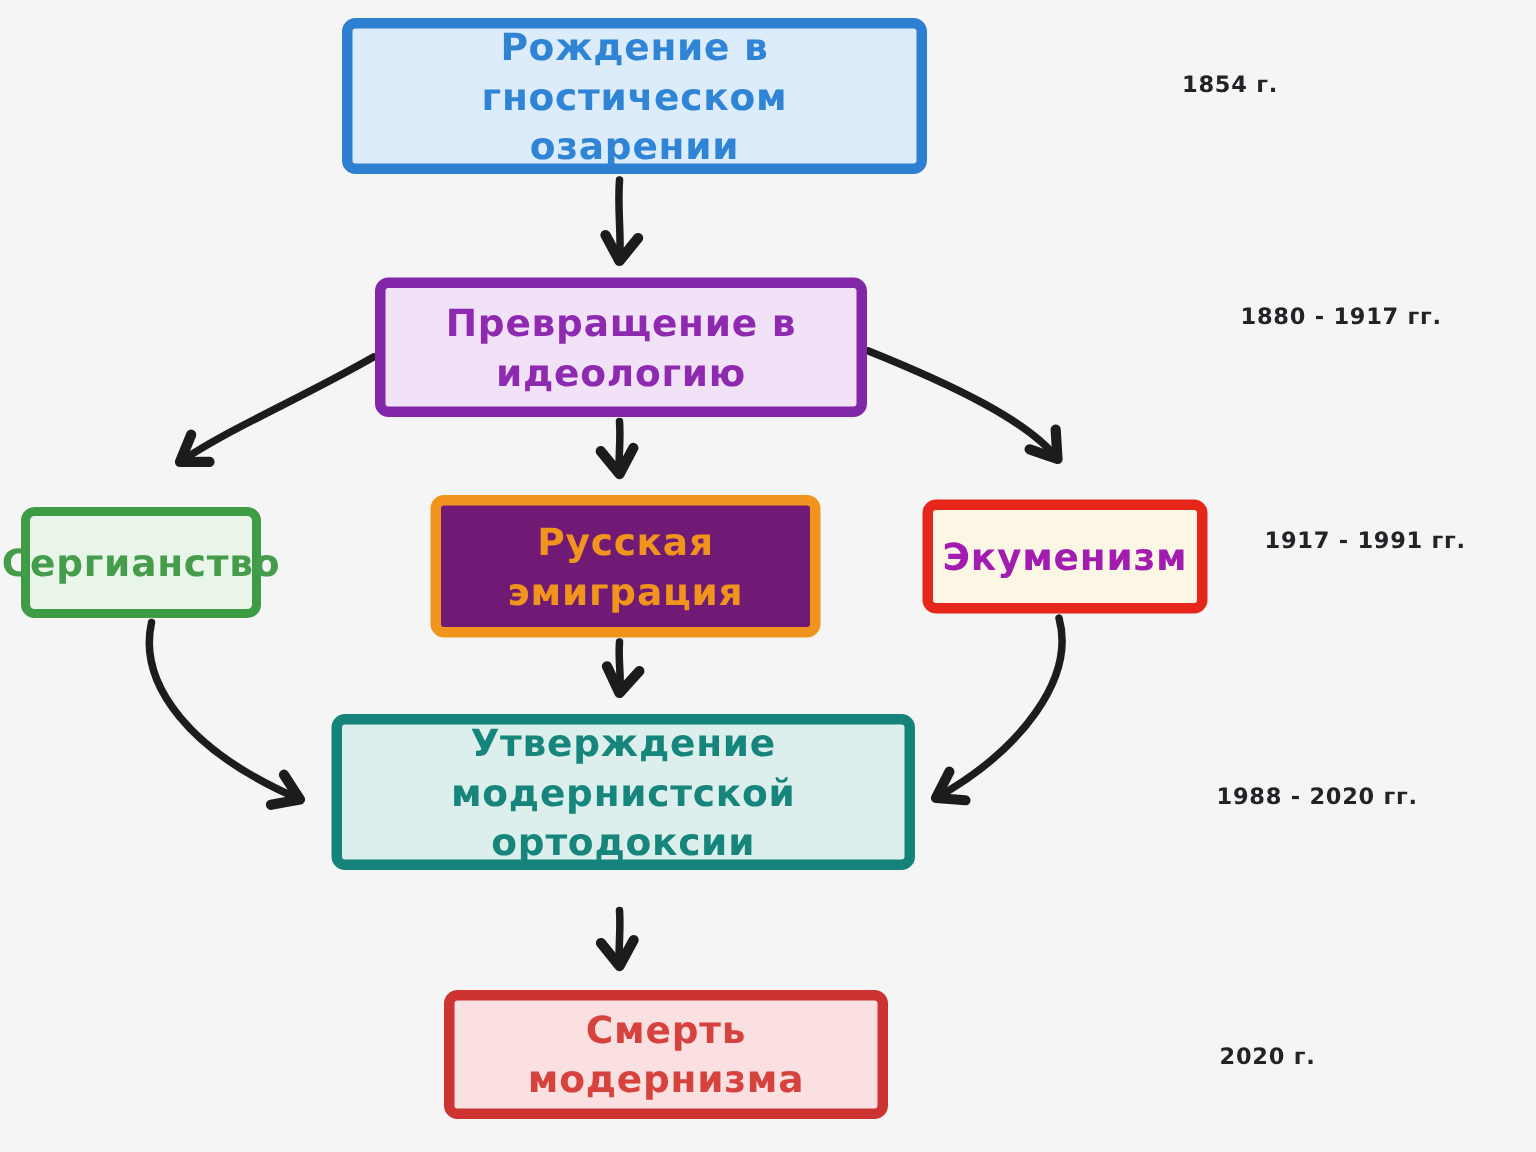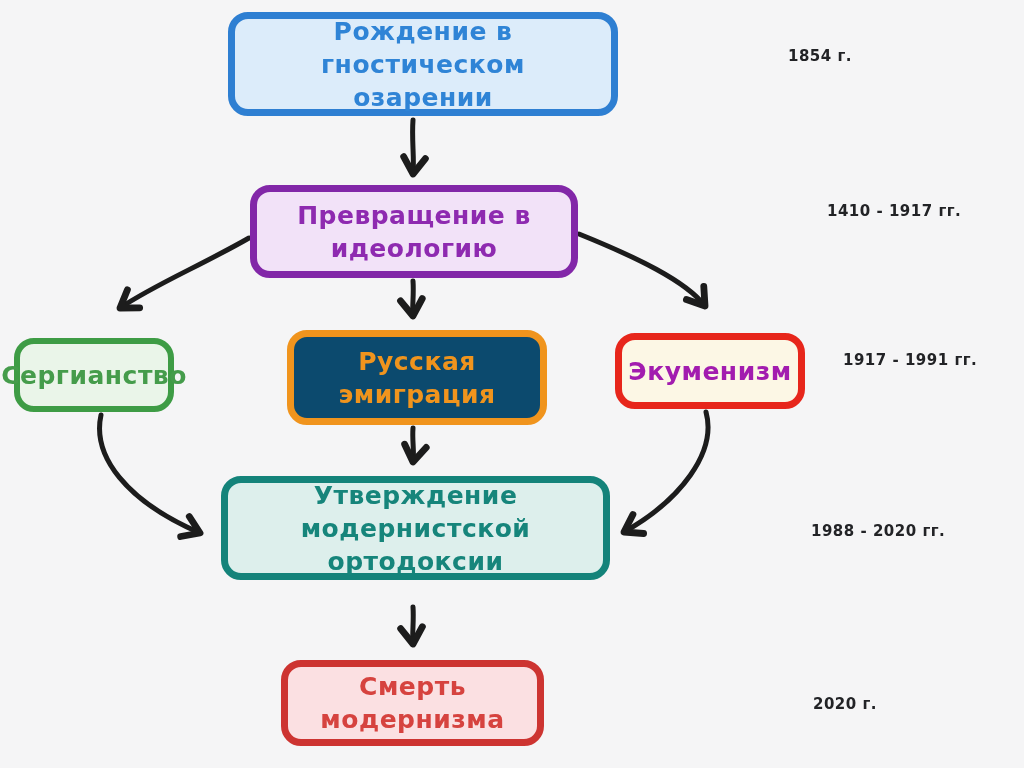--- a/index.html
+++ b/index.html
@@ -22,35 +22,35 @@
   }
   .node {
     position: absolute;
     box-sizing: border-box;
     display: flex;
     align-items: center;
     justify-content: center;
     text-align: center;
     border-style: solid;
     border-width: 7px;
-    border-radius: 20px;
+    border-radius: 9px;
     font-size: 25px;
     font-weight: bold;
     line-height: 1.32;
     white-space: pre-line;
     letter-spacing: 0.5px;
     background: #fff;
   }
   .node-birth      { left: 228px; top: 12px;  width: 390px; height: 104px; }
   .node-ideology   { left: 250px; top: 185px; width: 328px; height: 93px; }
   .node-sergianism { left: 14px;  top: 338px; width: 160px; height: 74px; border-width: 6px; }
   .node-emigration { left: 287px; top: 330px; width: 260px; height: 95px; }
   .node-ecumenism  { left: 615px; top: 333px; width: 190px; height: 76px; }
   .node-orthodoxy  { left: 221px; top: 476px; width: 389px; height: 104px; }
-  .node-death      { left: 281px; top: 660px; width: 263px; height: 86px; }
+  .node-death      { left: 296px; top: 660px; width: 296px; height: 86px; }
   .timeline-label {
     position: absolute;
     font-size: 15px;
     font-weight: 700;
     color: #222326;
     letter-spacing: 0.5px;
     white-space: nowrap;
   }
   .tl-1 { left: 788px; top: 47px; }
   .tl-2 { left: 827px; top: 202px; }
@@ -82,31 +82,31 @@
   </svg>
 
   <div class="node node-birth" style="border-color: rgb(46, 127, 210); background: rgb(220, 236, 250); color: rgb(47, 132, 214);">Рождение в гностическом
 озарении</div>
 
   <div class="node node-ideology" style="border-color: rgb(130, 39, 168); background: rgb(242, 226, 248); color: rgb(142, 42, 176);">Превращение в
 идеологию</div>
 
   <div class="node node-sergianism" style="border-color: rgb(62, 156, 69); background: rgb(234, 245, 233); color: rgb(69, 156, 75);">Сергианство</div>
 
-  <div class="node node-emigration" style="border-color: rgb(240, 148, 29); background: #0c4a6e; color: rgb(240, 148, 29);">Русская
+  <div class="node node-emigration" style="border-color: rgb(240, 148, 29); background: #701a75; color: rgb(240, 148, 29);">Русская
 эмиграция</div>
 
   <div class="node node-ecumenism" style="border-color: rgb(231, 38, 27); background: rgb(252, 247, 229); color: #a21caf;">Экуменизм</div>
 
   <div class="node node-orthodoxy" style="border-color: rgb(20, 131, 122); background: rgb(221, 239, 236); color: rgb(22, 133, 123);">Утверждение
 модернистской
 ортодоксии</div>
 
   <div class="node node-death" style="border-color: rgb(205, 52, 49); background: rgb(251, 224, 226); color: rgb(214, 67, 63);">Смерть
 модернизма</div>
 
   <div class="timeline-label tl-1">1854 г.</div>
-  <div class="timeline-label tl-2">1410 - 1917 гг.</div>
+  <div class="timeline-label tl-2">1880 - 1917 гг.</div>
   <div class="timeline-label tl-3">1917 - 1991 гг.</div>
   <div class="timeline-label tl-4">1988 - 2020 гг.</div>
   <div class="timeline-label tl-5">2020 г.</div>
 
 </div>
 
 </body></html>

